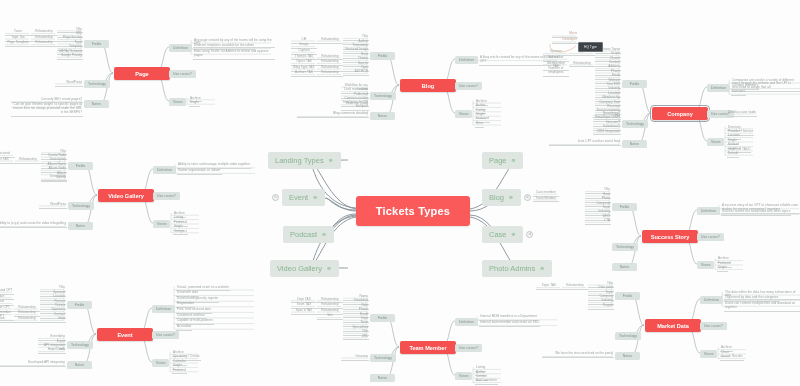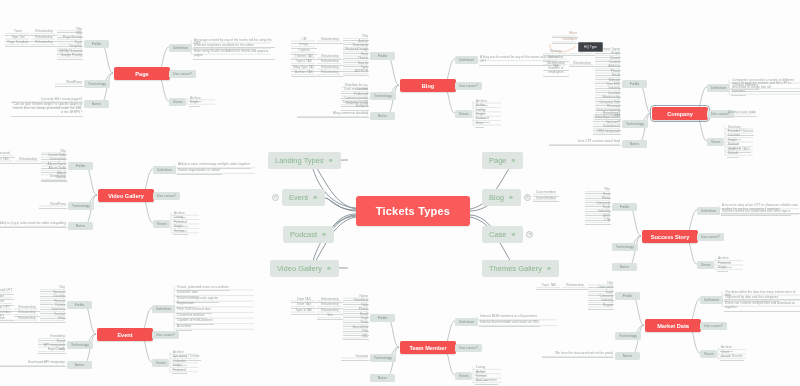--- a/index.html
+++ b/index.html
@@ -121,21 +121,21 @@
     <span class="toggle sm">⊗</span>
   </div>
   <div class="node" style="left:482px;top:226px;display:flex;align-items:center;gap:3px;">
     <span class="pill">
       <span>Case</span>
       <span class="lnk">⚭</span>
     </span>
     <span class="toggle sm">⊗</span>
   </div>
   <div class="node pill" style="left:482px;top:260px;">
-    <span>Themes Gallery</span>
+    <span>Photo Admins</span>
     <span class="lnk">⚭</span>
   </div>
 
   <div id="satellites">
       <div class="grp" style="left: 0px; top: 0px; width: 800px; height: 386px;">
         <svg width="800" height="386" viewBox="0 0 800 386" style="position: absolute; left: 0px; top: 0px; pointer-events: none;">
           <path d="M157 73 C 163 73, 163 47, 169 47" fill="none" stroke="#8d9a9f" stroke-width="0.55"></path>
           <path d="M191 39.6 L 191 54.4" fill="none" stroke="#c9d0ce" stroke-width="0.5"></path>
           <path d="M191 43 L 271 43" fill="none" stroke="#c9d0ce" stroke-width="0.5"></path>
           <path d="M191 48.6 L 271 48.6" fill="none" stroke="#c9d0ce" stroke-width="0.5"></path>

